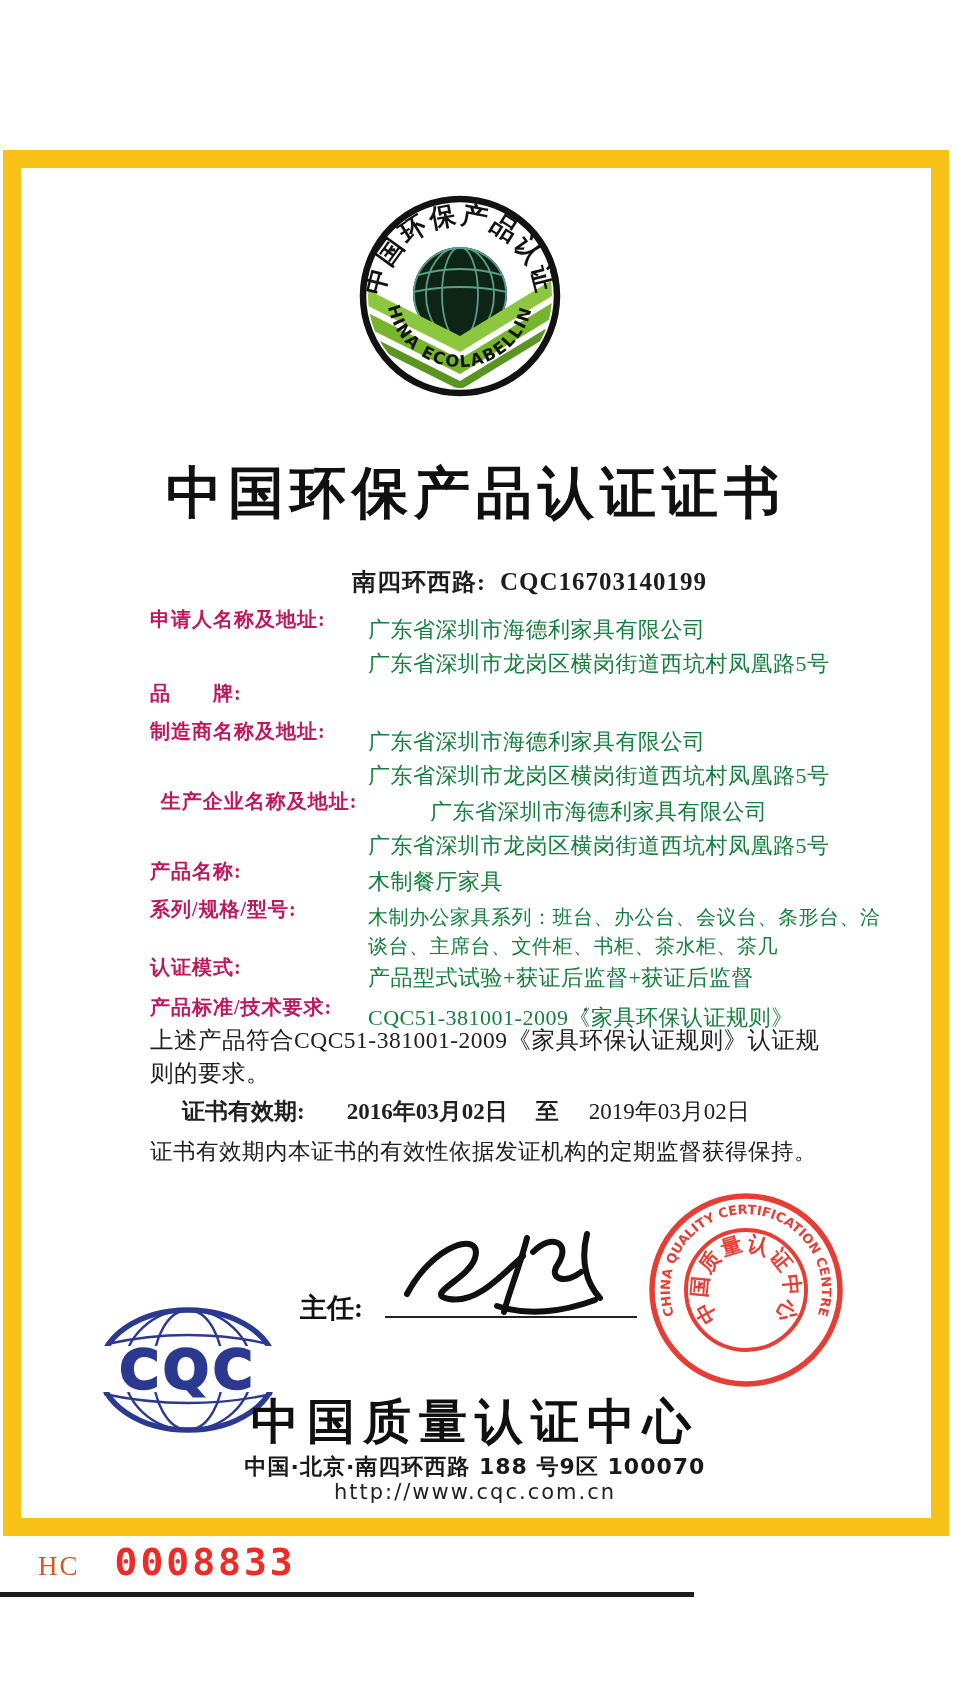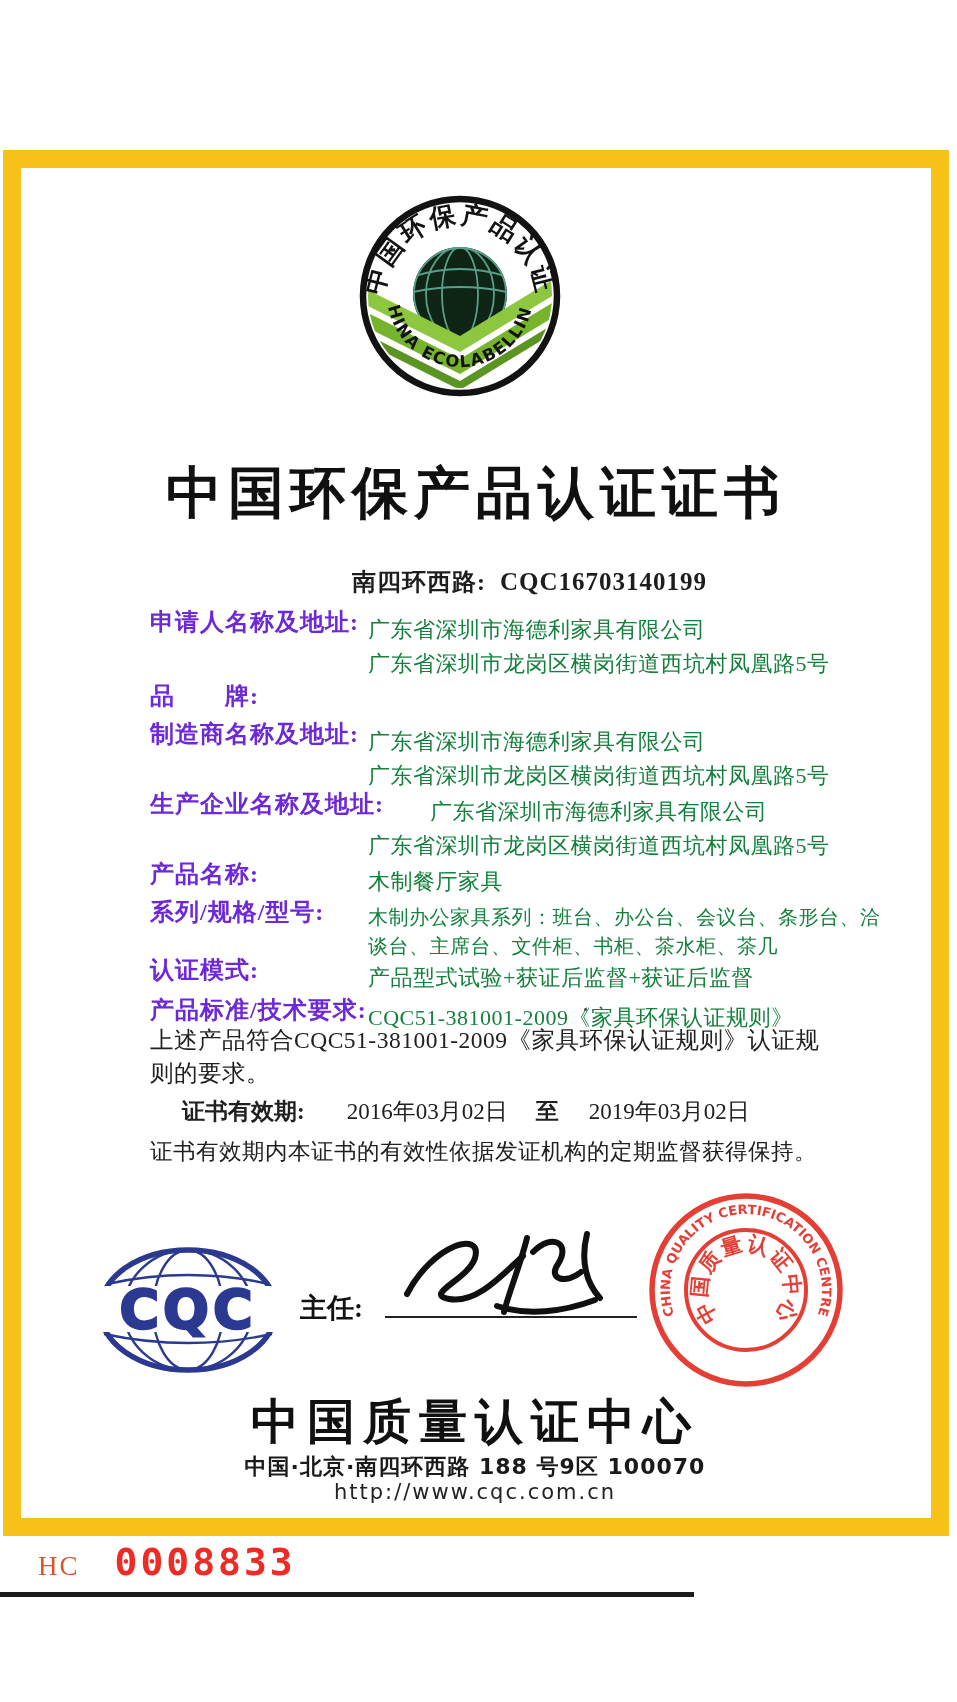--- a/index.html
+++ b/index.html
@@ -8,31 +8,31 @@
   .frame{position:absolute;left:3px;top:150px;width:946px;height:1386px;
          border:18px solid #F8C118;box-sizing:border-box;}
   .abs{position:absolute;}
   .title{position:absolute;left:20px;top:456px;width:912px;text-align:center;
          font-family:"DejaVu Sans","Liberation Sans",sans-serif;
          font-size:56px;font-weight:700;letter-spacing:6px;color:#101010;white-space:nowrap;}
   .certno{position:absolute;left:352px;top:566px;display:flex;gap:14px;align-items:baseline;}
   .certno .lbl{font-size:24px;font-weight:600;letter-spacing:1px;}
   .certno .val{font-size:25px;font-weight:600;letter-spacing:1px;font-family:"Liberation Serif",serif;}
   .row{position:absolute;left:150px;display:flex;align-items:flex-start;}
-  .row .lbl{width:218px;flex:0 0 218px;font-size:24px;font-weight:600;letter-spacing:1px;
-            white-space:nowrap;color:#6d28d9;}
+  .row .lbl{width:218px;flex:0 0 218px;font-size:20px;font-weight:600;letter-spacing:1px;
+            white-space:nowrap;color:#be185d;}
   .row .vals{font-size:22px;color:#15803d;letter-spacing:0.5px;margin-top:7px;}
   .row .vals .vline{line-height:34px;white-space:nowrap;}
   .row .vals.wrap{white-space:normal;width:520px;font-size:20px;line-height:29px;}
   .statement{position:absolute;left:150px;top:1024px;width:684px;
              font-size:23.5px;font-weight:500;line-height:33px;letter-spacing:0.5px;color:#202020;}
   .validity{position:absolute;left:150px;top:1096px;display:flex;align-items:baseline;
             font-size:23px;color:#202020;margin-left:32px;}
   .validity .lbl{font-weight:600;}
-  .validity .from{margin-left:42px;}
+  .validity .from{margin-left:42px;font-weight:bold;}
   .validity .toword{margin-left:28px;font-weight:600;}
   .validity .to{margin-left:30px;}
   .maintenance{position:absolute;left:150px;top:1136px;font-size:22.5px;font-weight:500;
                letter-spacing:0.5px;color:#202020;white-space:nowrap;}
   .director{position:absolute;left:300px;top:1290px;font-size:27px;font-weight:600;color:#111;}
   .sigline{position:absolute;left:385px;top:1316px;width:252px;height:2px;background:#222;}
   .speck{position:absolute;left:584px;top:1008px;width:3px;height:3px;background:#444;border-radius:50%;}
   .footer-org{position:absolute;left:0;top:1390px;width:950px;text-align:center;
               font-family:"DejaVu Sans","Liberation Sans",sans-serif;
               font-size:48px;font-weight:700;letter-spacing:8px;color:#101010;}
@@ -157,21 +157,21 @@
 
   <div class="validity">
     <span class="lbl">证书有效期:</span>
     <span class="from">2016年03月02日</span>
     <span class="toword">至</span>
     <span class="to">2019年03月02日</span>
   </div>
 
   <div class="maintenance">证书有效期内本证书的有效性依据发证机构的定期监督获得保持。</div>
 
-  <div class="abs" style="left:92px;top:1244px;">
+  <div class="abs" style="left:92px;top:1304px;">
     <svg width="192" height="132" viewBox="0 0 192 132">
       <ellipse cx="96" cy="66" rx="88" ry="60" fill="#ffffff" stroke="#2B3990" stroke-width="5.5"></ellipse>
       <g stroke="#2B3990" stroke-width="2.4" fill="none">
         <ellipse cx="96" cy="66" rx="35" ry="60"></ellipse>
         <ellipse cx="96" cy="66" rx="64" ry="60"></ellipse>
         <path d="M 15,40 Q 96,22 177,40"></path>
         <path d="M 12,90 Q 96,108 180,90"></path>
       </g>
       <rect x="5" y="42" width="182" height="46" fill="#ffffff"></rect>
       <text x="96" y="84" text-anchor="middle" font-family="DejaVu Sans, sans-serif" font-size="54" font-weight="800" letter-spacing="4" fill="#2B3990" stroke="#2B3990" stroke-width="2.5">CQC</text>

